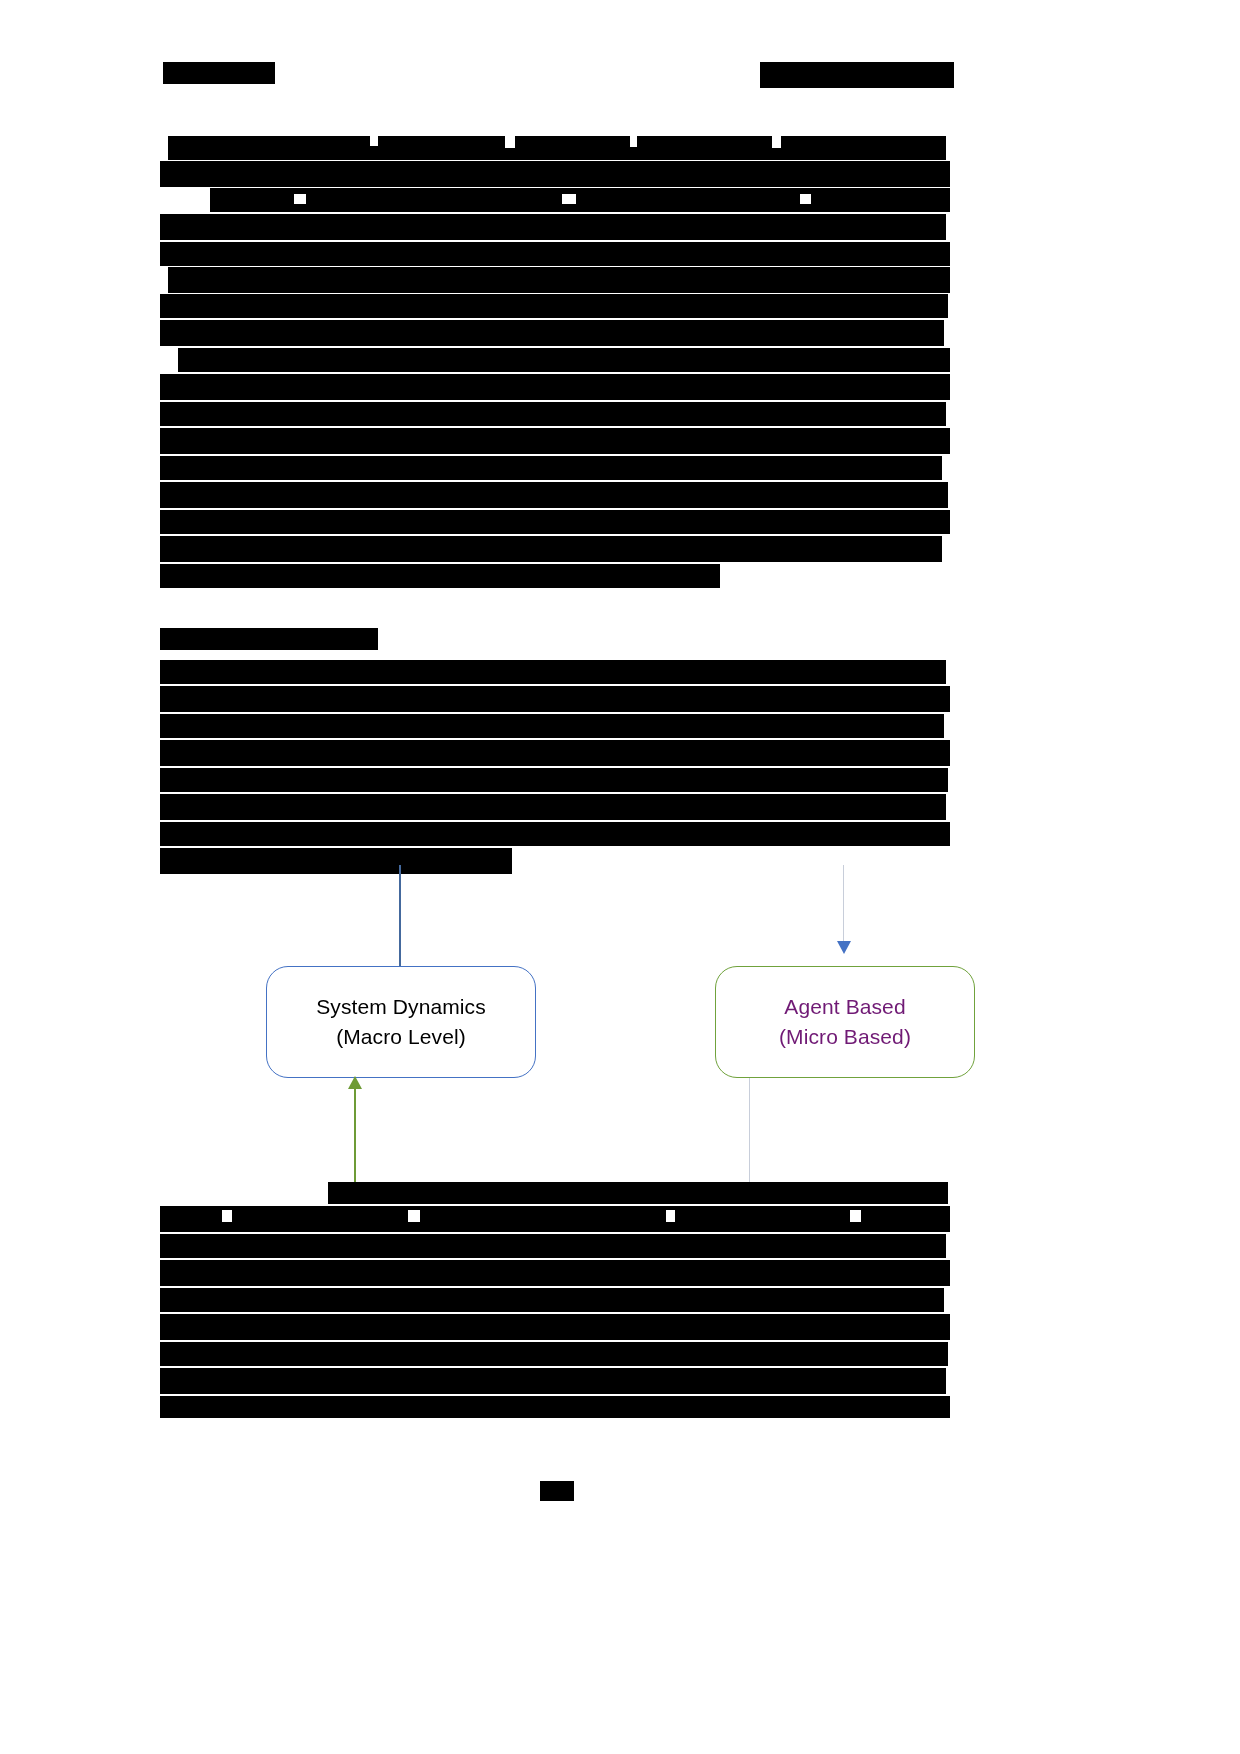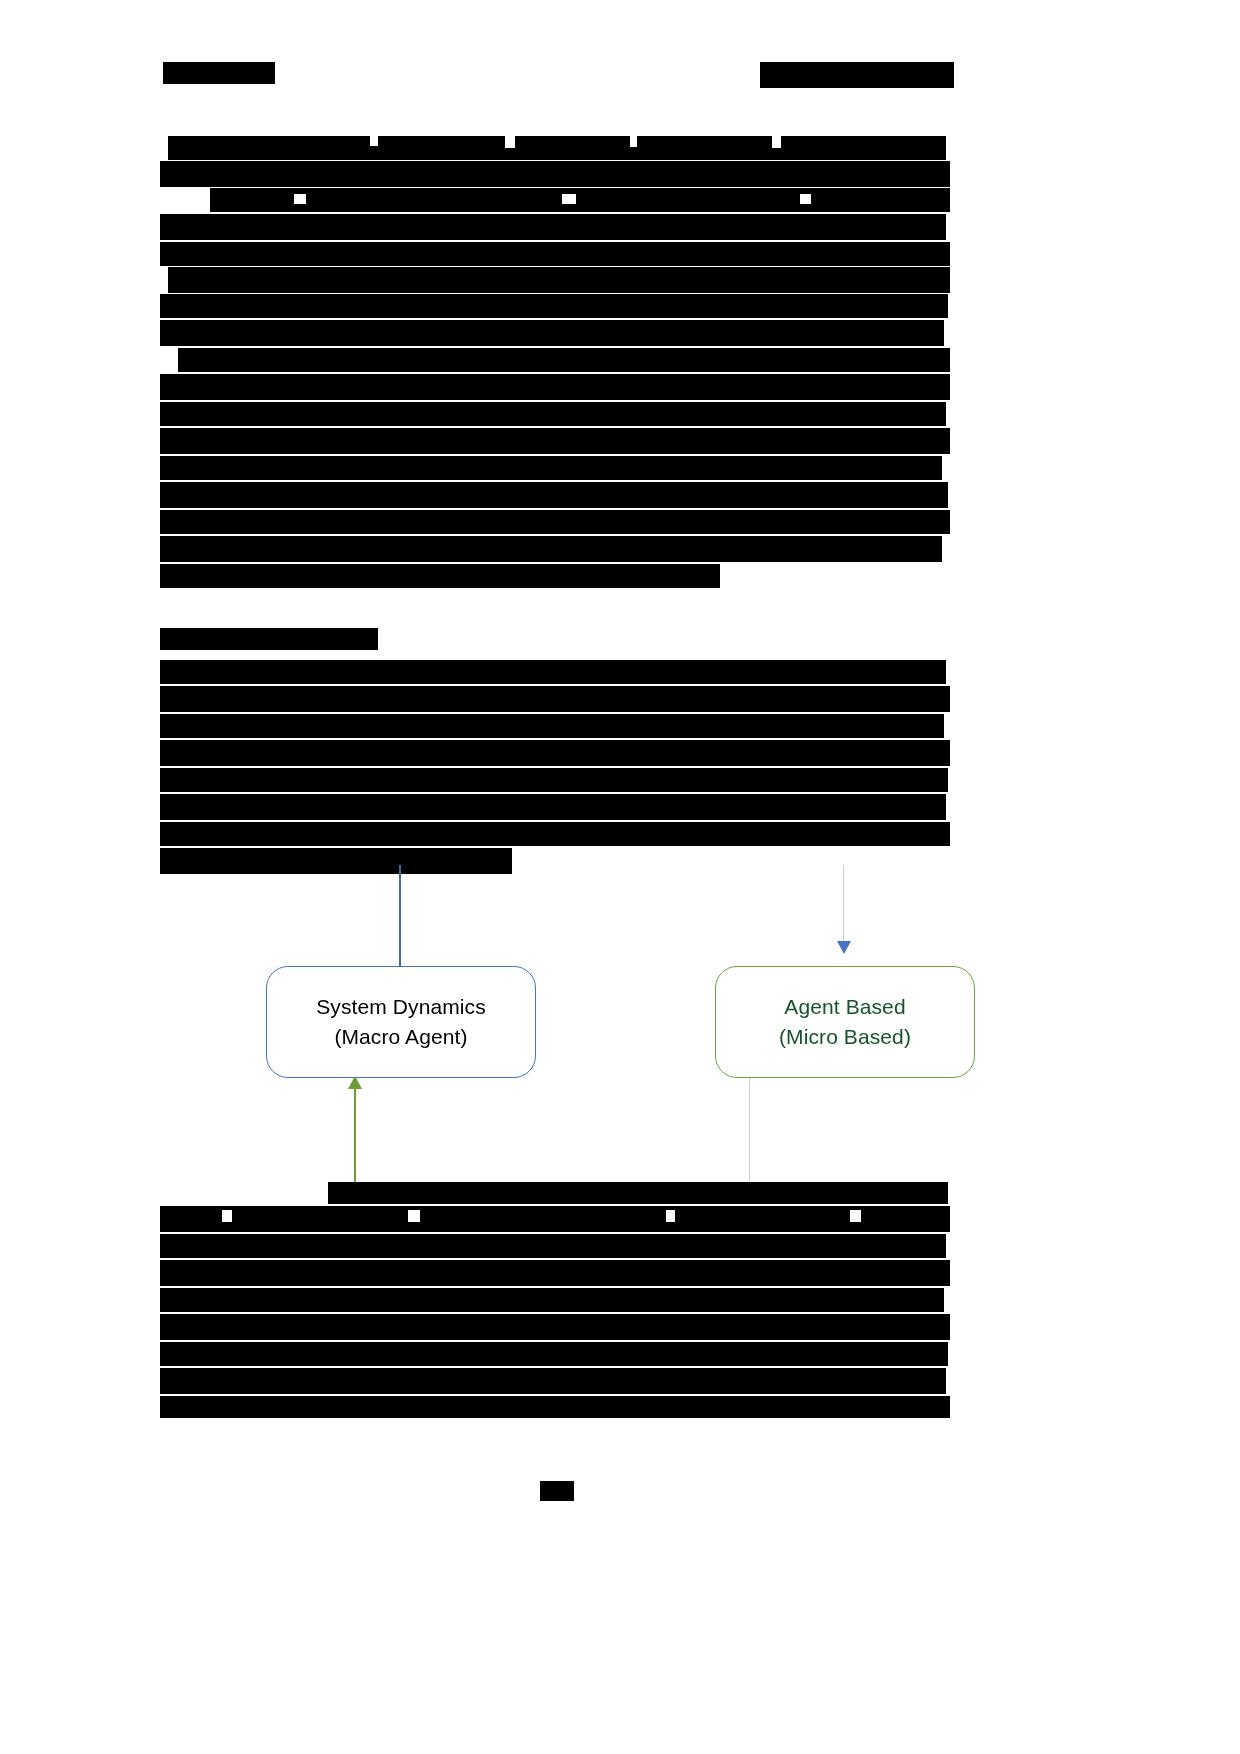--- a/index.html
+++ b/index.html
@@ -129,24 +129,24 @@
 
   <div>
 
     <div class="vline" id="conn-top-left"></div>
 
     <div class="vline" id="conn-top-right"></div>
     <div class="arrow" id="arrow-top-right"></div>
 
     <div class="node" id="node-sd" style="border-color: rgb(68, 114, 196); background: rgb(255, 255, 255); color: rgb(0, 0, 0);">
       <span class="l1">System Dynamics</span>
-      <span class="l2">(Macro Agent)</span>
+      <span class="l2">(Macro Level)</span>
     </div>
 
-    <div class="node" id="node-ab" style="border-color: rgb(112, 162, 60); background: rgb(255, 255, 255); color: #14532d;">
+    <div class="node" id="node-ab" style="border-color: rgb(112, 162, 60); background: rgb(255, 255, 255); color: #701a75;">
       <span class="l1">Agent Based</span>
       <span class="l2">(Micro Based)</span>
     </div>
 
     <div class="vline" id="conn-bot-left"></div>
     <div class="arrow" id="arrow-bot-left"></div>
 
     <div class="vline" id="conn-bot-right"></div>
   </div>
 

